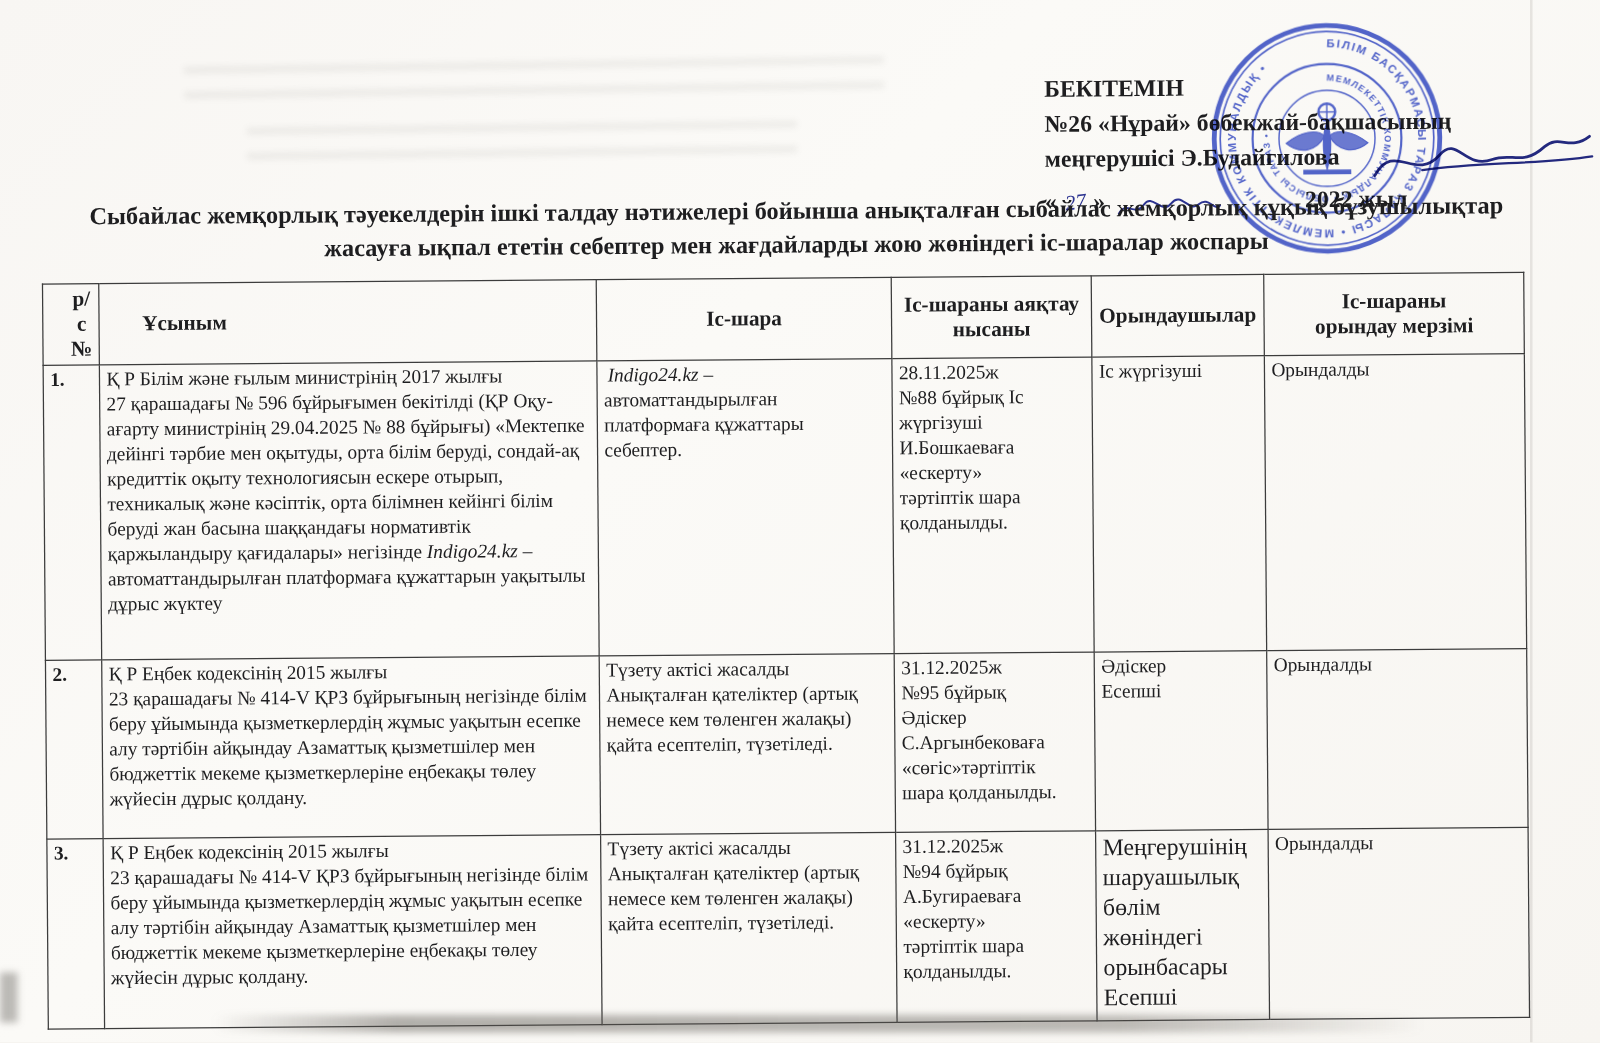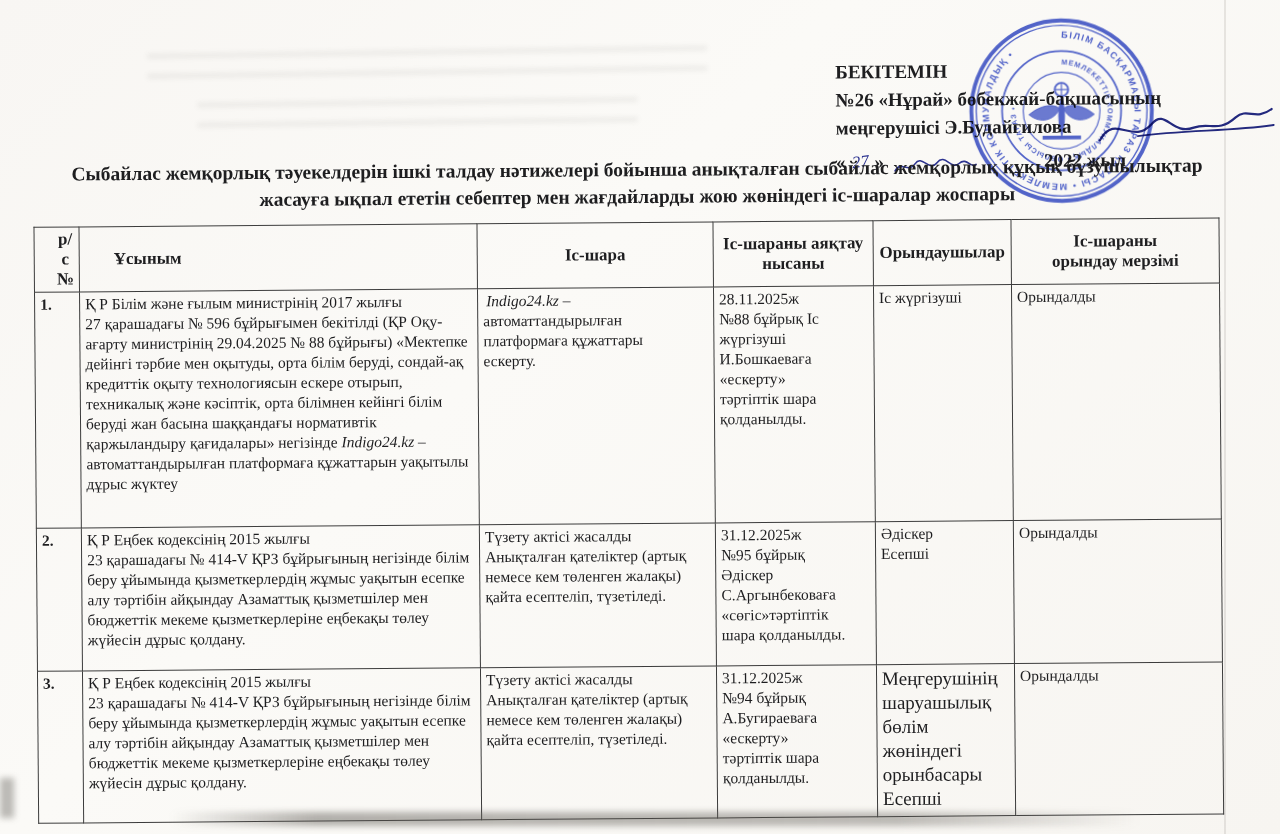--- a/index.html
+++ b/index.html
@@ -171,21 +171,21 @@
       </tr>
     </thead>
     <tbody>
       <tr class="row1" style="height:236px;">
         <td class="c-num">1.</td>
         <td class="c-text"><span>Қ Р Білім және ғылым министрінің 2017 жылғы
 27 қарашадағы № 596 бұйрығымен бекітілді (ҚР Оқу-ағарту министрінің 29.04.2025 № 88 бұйрығы)  «Мектепке дейінгі тәрбие мен оқытуды, орта білім беруді, сондай-ақ кредиттік оқыту технологиясын ескере отырып, техникалық және кәсіптік, орта білімнен кейінгі білім беруді жан басына шаққандағы нормативтік қаржыландыру қағидалары» негізінде </span><span class="em">Indigo24.kz</span><span> – автоматтандырылған платформаға құжаттарын уақытылы  дұрыс жүктеу</span></td>
         <td class="c-text"><span class="em" style="padding-left:3px;">Indigo24.kz –</span><span>
 автоматтандырылған
 платформаға құжаттары
-ескерту.</span></td>
+себептер.</span></td>
         <td class="c-aya">28.11.2025ж
 №88 бұйрық Іс
 жүргізуші
 И.Бошкаеваға
 «ескерту»
 тәртіптік шара
 қолданылды.</td>
         <td class="c-oryn">Іс жүргізуші</td>
         <td class="c-merz">Орындалды</td>
       </tr>

